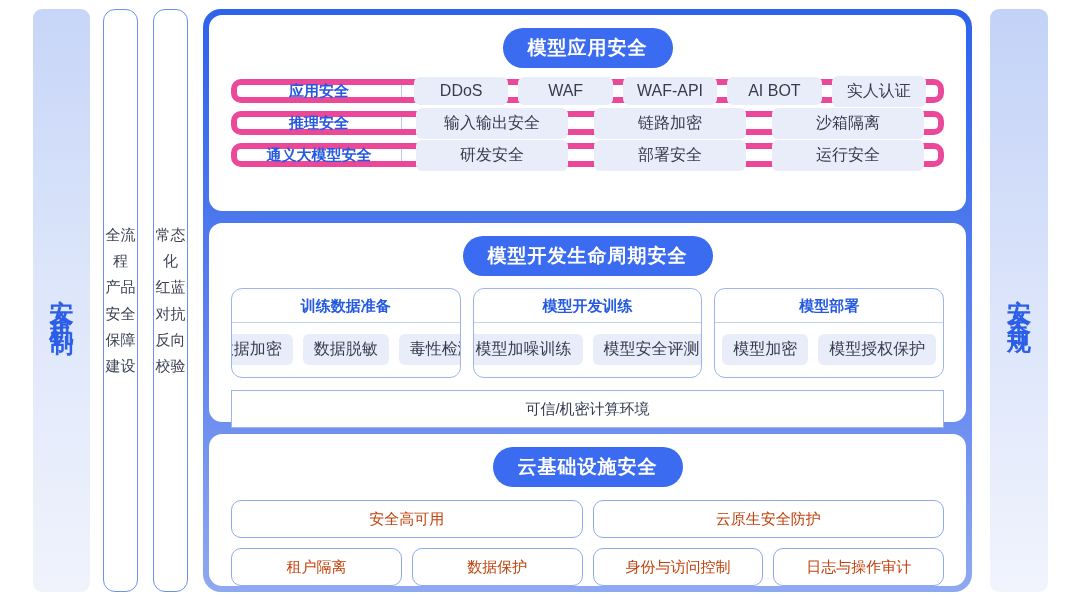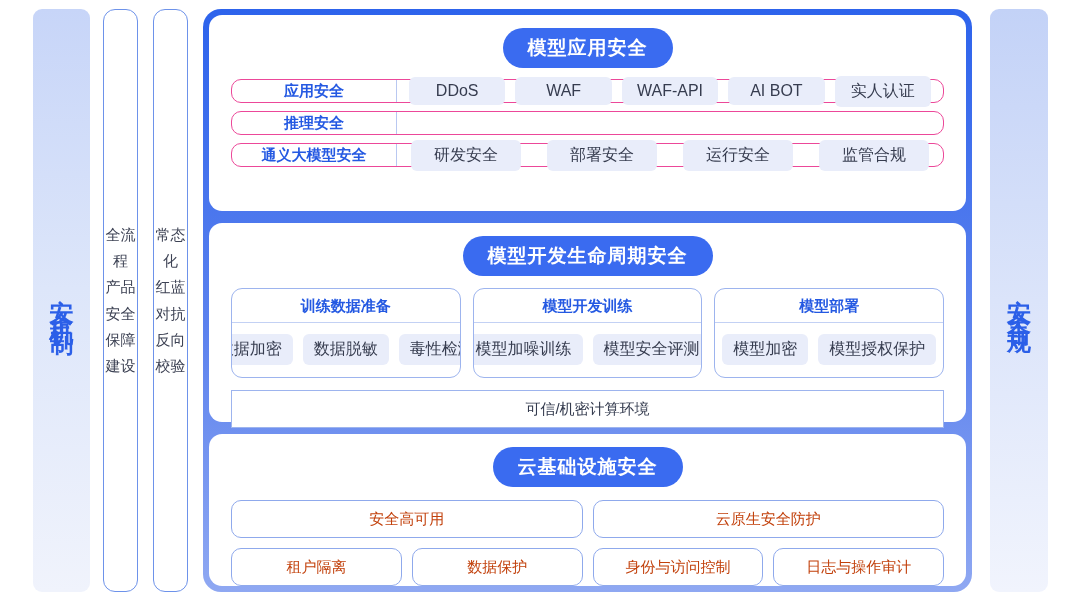--- a/index.html
+++ b/index.html
@@ -30,21 +30,21 @@
   .panel-1{height:199px;}
   .panel-2{height:199px;}
   .panel-3{flex:1;}
 
   .badge-wrap{text-align:center;margin-top:13px;}
   .badge{display:inline-block;background:#3a6bf0;color:#ffffff;font-weight:bold;font-size:19px;
     padding:7px 25px;border-radius:21px;letter-spacing:1px;}
 
   
   .rows{padding:11px 22px 0;}
-  .sec-row{display:flex;height:24px;border:1px solid #ec4899;border-radius:10px;margin-bottom:8px;
+  .sec-row{display:flex;height:24px;border:6px solid #ec4899;border-radius:10px;margin-bottom:8px;
     align-items:stretch;background:#fff;box-sizing:border-box;}
   .row-label{width:164px;flex:none;display:flex;align-items:center;justify-content:center;
     color:#2459e2;font-weight:bold;font-size:15px;border-right:1px solid #b9c8f1;}
   .row-items{flex:1;display:flex;align-items:center;padding:0 12px;gap:10px;}
   .row-items.gap-lg{gap:26px;padding:0 14px;}
   .pill{flex:1;background:#e9edfa;border-radius:6px;text-align:center;padding:5px 0;
     font-size:16px;color:#363c4f;white-space:nowrap;}
 
   
   .cards{display:flex;gap:12px;padding:12px 22px 0;}
@@ -96,28 +96,32 @@
           <div class="row-items">
             <span class="pill">DDoS</span>
             <span class="pill">WAF</span>
             <span class="pill">WAF-API</span>
             <span class="pill">AI BOT</span>
             <span class="pill">实人认证</span>
           </div>
         </div>
         <div class="sec-row">
           <div class="row-label">推理安全</div>
+          <div class="row-items gap-lg">
+            <span class="pill">输入输出安全</span>
+            <span class="pill">链路加密</span>
+            <span class="pill">沙箱隔离</span>
+          </div>
         </div>
         <div class="sec-row">
           <div class="row-label">通义大模型安全</div>
           <div class="row-items gap-lg">
             <span class="pill">研发安全</span>
             <span class="pill">部署安全</span>
             <span class="pill">运行安全</span>
-            <span class="pill">监管合规</span>
           </div>
         </div>
       </div>
     </div>
 
     <div class="panel panel-2">
       <div class="badge-wrap">
         <span class="badge">模型开发生命周期安全</span>
       </div>
       <div class="cards">

